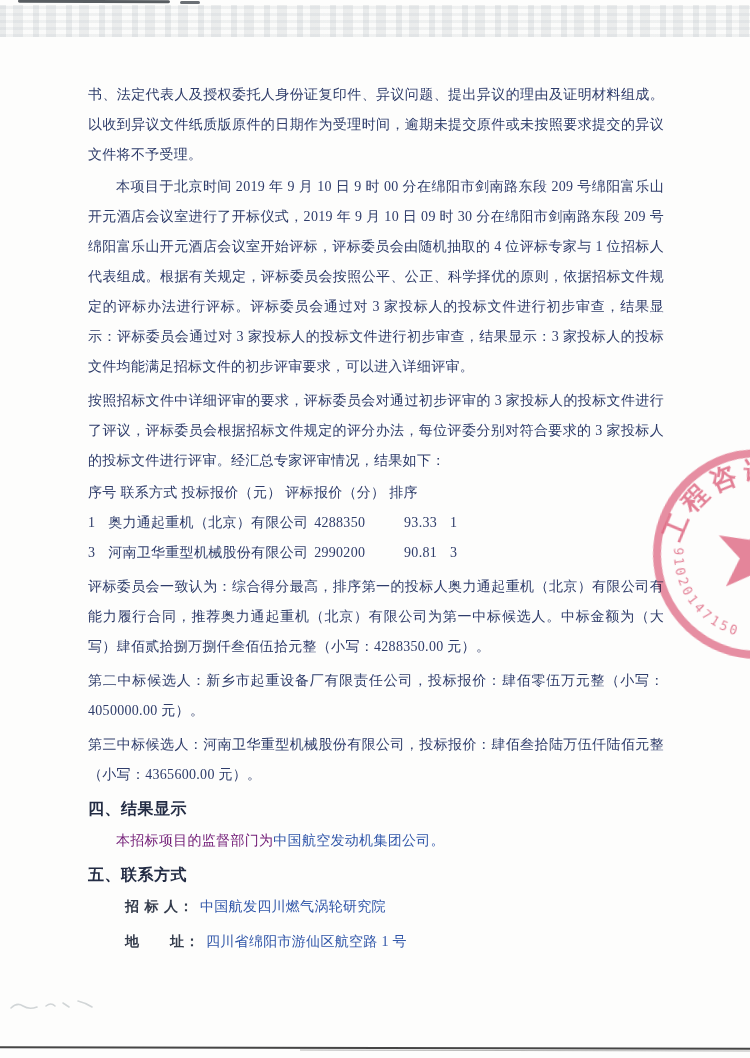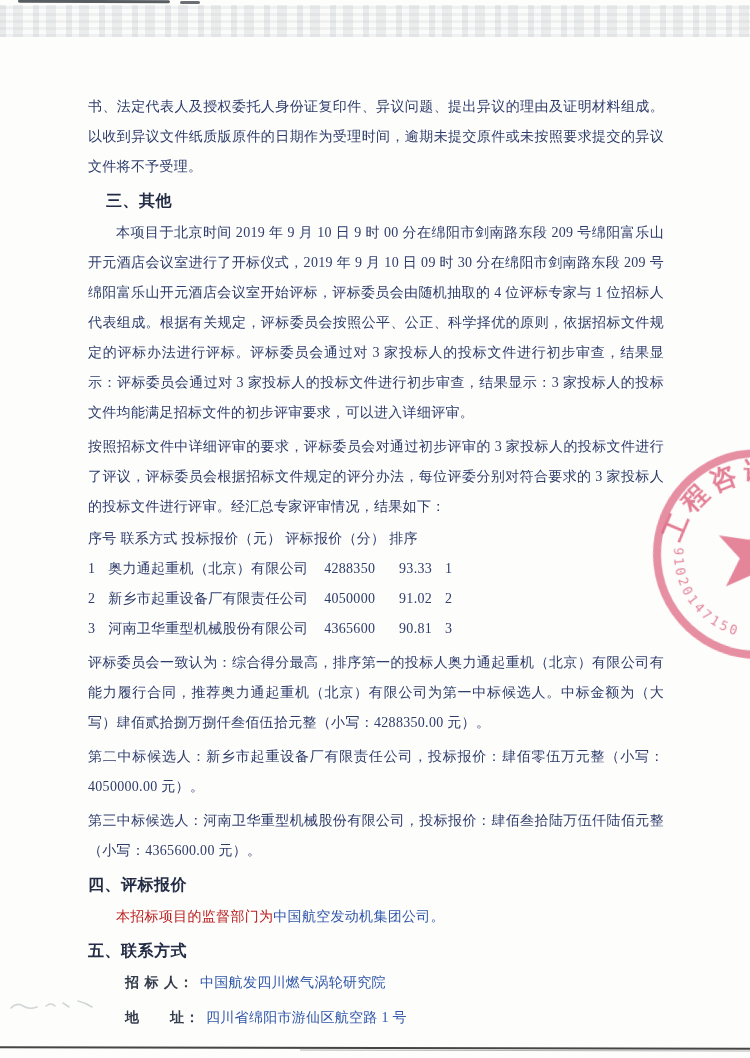--- a/index.html
+++ b/index.html
@@ -25,46 +25,46 @@
     position:absolute; top:1047px; left:-5px; width:762px; height:2px;
     background:#454545; transform:rotate(.12deg);
   }
   .edge-bottom-echo {
     position:absolute; top:1050px; left:300px; width:455px; height:1px;
     background:rgba(90,90,90,.45); transform:rotate(.1deg);
   }
   .pencil-marks { position:absolute; left:8px; top:997px; width:130px; height:16px; opacity:.8; }
 
   .doc {
-    position:absolute; left:88px; top:92px; width:576px;
+    position:absolute; left:88px; top:80px; width:576px;
     font-size:14px; line-height:30px; letter-spacing:.3px;
     color:#2e3c6a;
     text-align:justify; text-justify:inter-ideograph;
   }
   .para { margin-bottom:2px; }
   .indent { text-indent:2em; }
   .heading {
     font-size:16px; line-height:30px; font-weight:bold;
     color:#232c44; text-align:left; letter-spacing:.5px;
     margin:4px 0 2px 0;
   }
   .heading-other { margin-left:18px; }
   .mt4 { margin-top:4px; }
 
   .bid-table { margin-top:2px; }
   .bid-table .hdr { line-height:30px; }
   .bid-row { line-height:30px; white-space:nowrap; }
   .bid-row span { display:inline-block; }
   .bid-row .seq   { margin-right:9px; }
-  .bid-row .name  { margin-right:12px; }
-  .bid-row .price { margin-right:12px; }
+  .bid-row .name  { margin-right:2px; }
+  .bid-row .price { margin-right:27px; }
   .bid-row .score { margin-right:9px;margin-left:8px; }
 
   .link-blue { color:#2f55a8; }
-  .dark-label { color:#b91c1c; }
+  .dark-label { color:#701a75; }
 
   .contact-row { margin-left:37px; line-height:30px; text-align:left; }
   .contact-row + .contact-row { margin-top:5px; }
   .contact-row .lbl { color:#343c4c; font-weight:bold; letter-spacing:1px; }
   .contact-row .val { color:#2f55a8; margin-left:6px; }
 
   .seal {
     position:absolute; left:648px; top:444px; width:220px; height:220px;
     color:#dc5674; transform:rotate(10deg);
     mix-blend-mode:multiply; opacity:.92;
@@ -80,58 +80,50 @@
 <div class="edge-bottom"></div>
 <div class="edge-bottom-echo"></div>
 <svg class="pencil-marks" viewBox="0 0 130 16">
   <path d="M3 11 q6 -6 12 -2 t14 1 M38 9 q5 -4 9 0 M55 6 l6 4 M70 4 q8 2 14 6" fill="none" stroke="#c7ccce" stroke-width="1.6" stroke-linecap="round"></path>
 </svg>
 
 <div class="doc">
 
   <p class="para">书、法定代表人及授权委托人身份证复印件、异议问题、提出异议的理由及证明材料组成。以收到异议文件纸质版原件的日期作为受理时间，逾期未提交原件或未按照要求提交的异议文件将不予受理。</p>
 
-  <h3 class="heading heading-other">三、其他</h3>
 
   <p class="para indent">本项目于北京时间 2019 年 9 月 10 日 9 时 00 分在绵阳市剑南路东段 209 号绵阳富乐山开元酒店会议室进行了开标仪式，2019 年 9 月 10 日 09 时 30 分在绵阳市剑南路东段 209 号绵阳富乐山开元酒店会议室开始评标，评标委员会由随机抽取的 4 位评标专家与 1 位招标人代表组成。根据有关规定，评标委员会按照公平、公正、科学择优的原则，依据招标文件规定的评标办法进行评标。评标委员会通过对 3 家投标人的投标文件进行初步审查，结果显示：评标委员会通过对 3 家投标人的投标文件进行初步审查，结果显示：3 家投标人的投标文件均能满足招标文件的初步评审要求，可以进入详细评审。</p>
 
   <p class="para mt4">按照招标文件中详细评审的要求，评标委员会对通过初步评审的 3 家投标人的投标文件进行了评议，评标委员会根据招标文件规定的评分办法，每位评委分别对符合要求的 3 家投标人的投标文件进行评审。经汇总专家评审情况，结果如下：</p>
 
   <div class="bid-table">
     <div class="hdr">序号 联系方式 投标报价（元） 评标报价（分） 排序</div>
     <div class="bid-row">
       <span class="seq">1</span>
       <span class="name">奥力通起重机（北京）有限公司</span>
       <span class="price">4288350</span>
       <span class="score">93.33</span>
       <span class="rank">1</span>
     </div>
     <div class="bid-row">
-      <span class="seq">2</span>
-      <span class="name">新乡市起重设备厂有限责任公司</span>
-      <span class="price">4050000</span>
-      <span class="score">91.02</span>
-      <span class="rank">2</span>
-    </div>
-    <div class="bid-row">
       <span class="seq">3</span>
       <span class="name">河南卫华重型机械股份有限公司</span>
-      <span class="price">4365600</span>
+      <span class="price">2990200</span>
       <span class="score">90.81</span>
       <span class="rank">3</span>
     </div>
   </div>
 
   <p class="para mt4">评标委员会一致认为：综合得分最高，排序第一的投标人奥力通起重机（北京）有限公司有能力履行合同，推荐奥力通起重机（北京）有限公司为第一中标候选人。中标金额为（大写）肆佰贰拾捌万捌仟叁佰伍拾元整（小写：4288350.00 元）。</p>
 
   <p class="para mt4">第二中标候选人：新乡市起重设备厂有限责任公司，投标报价：肆佰零伍万元整（小写：4050000.00 元）。</p>
 
   <p class="para mt4">第三中标候选人：河南卫华重型机械股份有限公司，投标报价：肆佰叁拾陆万伍仟陆佰元整（小写：4365600.00 元）。</p>
 
-  <h3 class="heading">四、评标报价</h3>
+  <h3 class="heading">四、结果显示</h3>
 
   <p class="para indent">
     <span class="dark-label">本招标项目的监督部门为</span><span class="link-blue">中国航空发动机集团公司。</span>
   </p>
 
   <h3 class="heading">五、联系方式</h3>
 
   <div class="contact-row">
     <span class="lbl">招 标 人：</span><span class="val">中国航发四川燃气涡轮研究院</span>
   </div>

